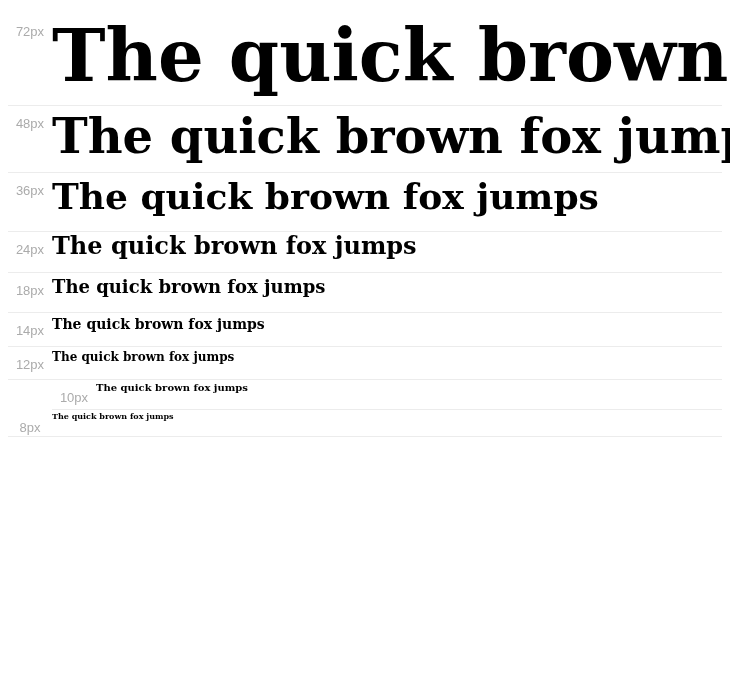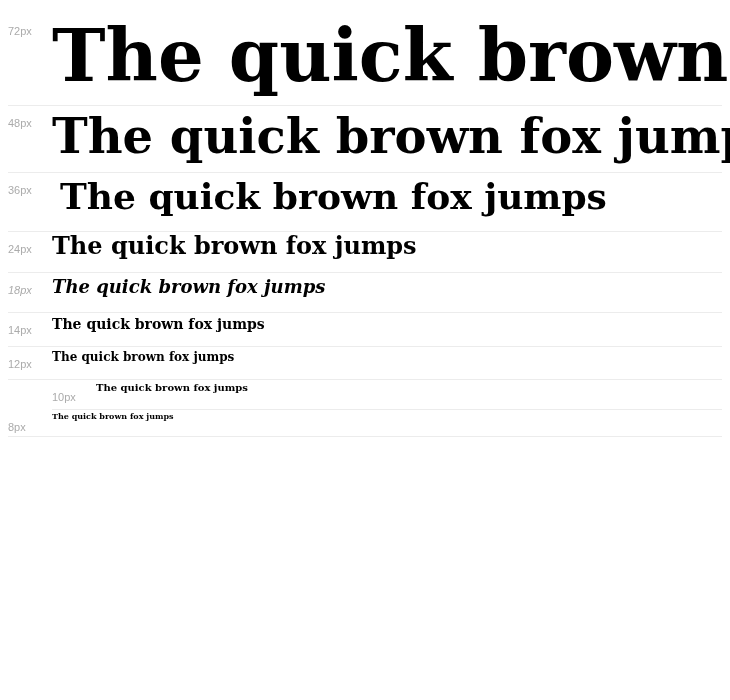--- a/index.html
+++ b/index.html
@@ -15,37 +15,38 @@
   }
   .row {
     display: flex;
     align-items: flex-start;
     border-bottom: 1px solid #ececec;
     overflow: visible;
   }
   .size-label {
     flex: 0 0 44px;
     margin-top: 11px;
-    font-size: 11px;
+    font-size: 13px;
     line-height: 1.1;
     color: #ababab;
     letter-spacing: 0;
+    text-align: center;
   }
   .specimen {
     font-family: "DejaVu Serif", serif;
     font-weight: 700;
     color: #000000;
     white-space: nowrap;
   }
   
   .row-72 { height: 92px; } .row-72 .specimen { font-size: 72px; line-height: 83px; }
   .row-48 { height: 67px; } .row-48 .specimen { font-size: 48px; line-height: 61px; }
-  .row-36 { height: 59px; gap: 8px; } .row-36 .specimen { font-size: 36px; line-height: 46px; }
+  .row-36 { height: 59px; } .row-36 .specimen { font-size: 36px; line-height: 46px; }
   .row-24 { height: 41px; } .row-24 .specimen { font-size: 24px; line-height: 28px; }
-  .row-18 { height: 40px; font-style: italic; } .row-18 .specimen { font-size: 18px; line-height: 28px; }
+  .row-18 { height: 40px; } .row-18 .specimen { font-size: 18px; line-height: 28px; }
   .row-14 { height: 34px; } .row-14 .specimen { font-size: 14px; line-height: 23px; }
   .row-12 { height: 33px; } .row-12 .specimen { font-size: 12px; line-height: 21px; }
   .row-10 { height: 30px; margin-left: 44px; } .row-10 .specimen { font-size: 10px; line-height: 16px; }
   .row-8  { height: 27px; } .row-8  .specimen { font-size: 8px;  line-height: 12px; }
 </style>
 </head>
 <body>
 
 <div class="waterfall">
 

